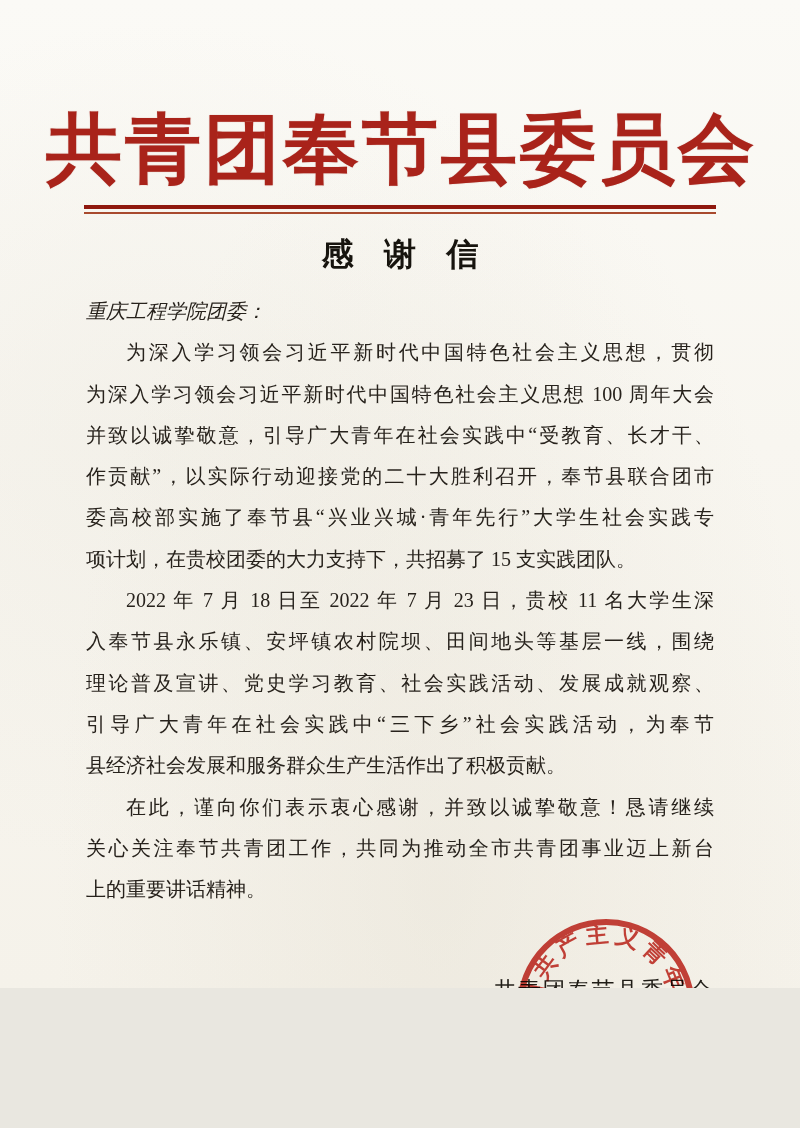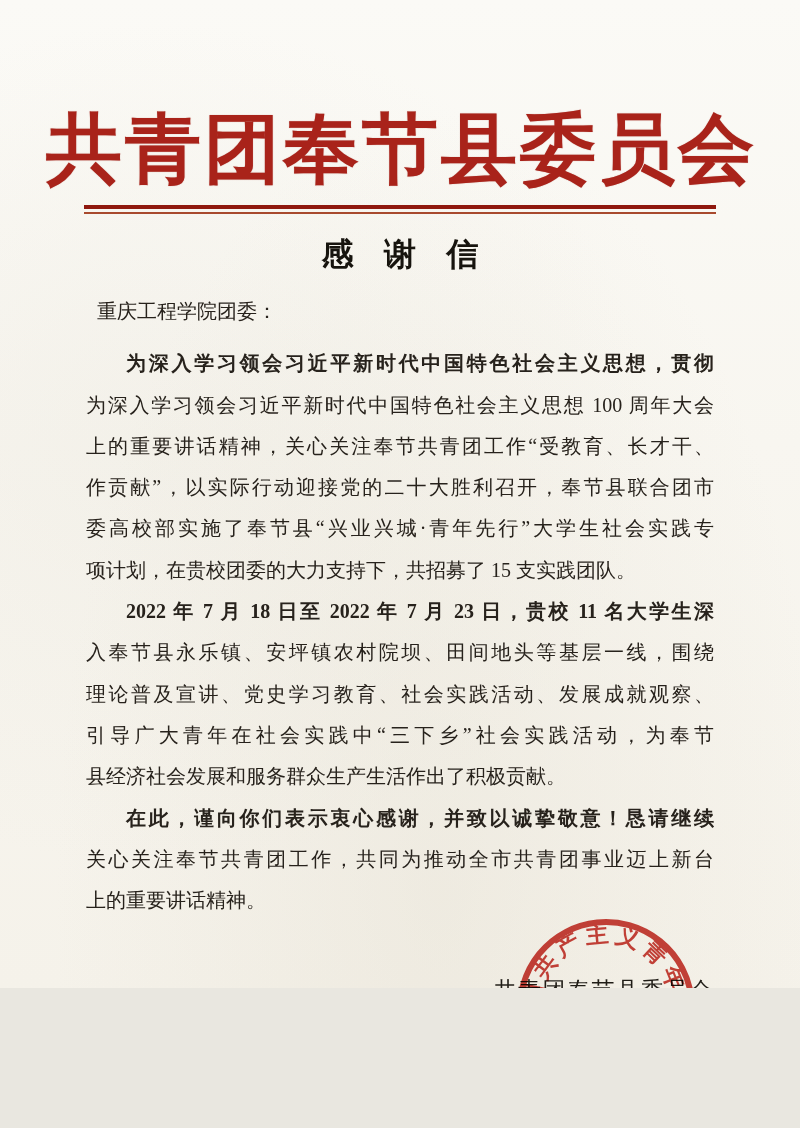--- a/index.html
+++ b/index.html
@@ -38,24 +38,24 @@
     color:#17140e;
     letter-spacing:0.95em;padding-left:0.95em;
     white-space:nowrap;
   }
   
   .body{
     width:628px;margin:17px auto 0;
     font-size:20px;line-height:41.3px;
     color:#27221c;
   }
-  .salutation{margin:11px;}
+  .salutation{margin:0;font-style:italic;}
   .para{margin:0;}
   .line{min-height:41.3px;}
-  .line.indent{text-indent:2em;font-weight:bold;}
+  .line.indent{text-indent:2em;}
   .line.fill{text-align:justify;text-align-last:justify;}
   
   .signature{
     position:absolute;top:977px;right:86px;
     text-align:center;color:#1f1c16;z-index:1;
   }
   .sig-org{font-size:23px;letter-spacing:1.5px;line-height:28px;white-space:nowrap;}
   .sig-date{font-size:23px;letter-spacing:1px;line-height:28px;margin-top:38px;white-space:nowrap;}
   
   .stamp{
@@ -85,21 +85,21 @@
   </header>
 
   <h2 class="title">感谢信</h2>
 
   <main class="body">
     <p class="salutation">重庆工程学院团委：</p>
     <div>
         <div class="para">
           <div class="line indent fill">为深入学习领会习近平新时代中国特色社会主义思想，贯彻</div>
           <div class="line fill">为深入学习领会习近平新时代中国特色社会主义思想 100 周年大会</div>
-          <div class="line fill">上的重要讲话精神，关心关注奉节共青团工作“受教育、长才干、</div>
+          <div class="line fill">并致以诚挚敬意，引导广大青年在社会实践中“受教育、长才干、</div>
           <div class="line fill">作贡献”，以实际行动迎接党的二十大胜利召开，奉节县联合团市</div>
           <div class="line fill">委高校部实施了奉节县“兴业兴城·青年先行”大学生社会实践专</div>
           <div class="line">项计划，在贵校团委的大力支持下，共招募了 15 支实践团队。</div>
         </div>
         <div class="para">
           <div class="line indent fill">2022 年 7 月 18 日至 2022 年 7 月 23 日，贵校 11 名大学生深</div>
           <div class="line fill">入奉节县永乐镇、安坪镇农村院坝、田间地头等基层一线，围绕</div>
           <div class="line fill">理论普及宣讲、党史学习教育、社会实践活动、发展成就观察、</div>
           <div class="line fill">引导广大青年在社会实践中“三下乡”社会实践活动，为奉节</div>
           <div class="line">县经济社会发展和服务群众生产生活作出了积极贡献。</div>

